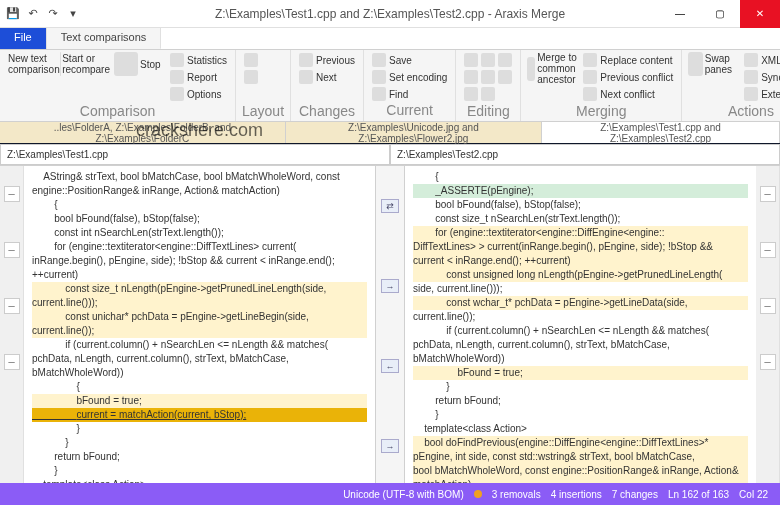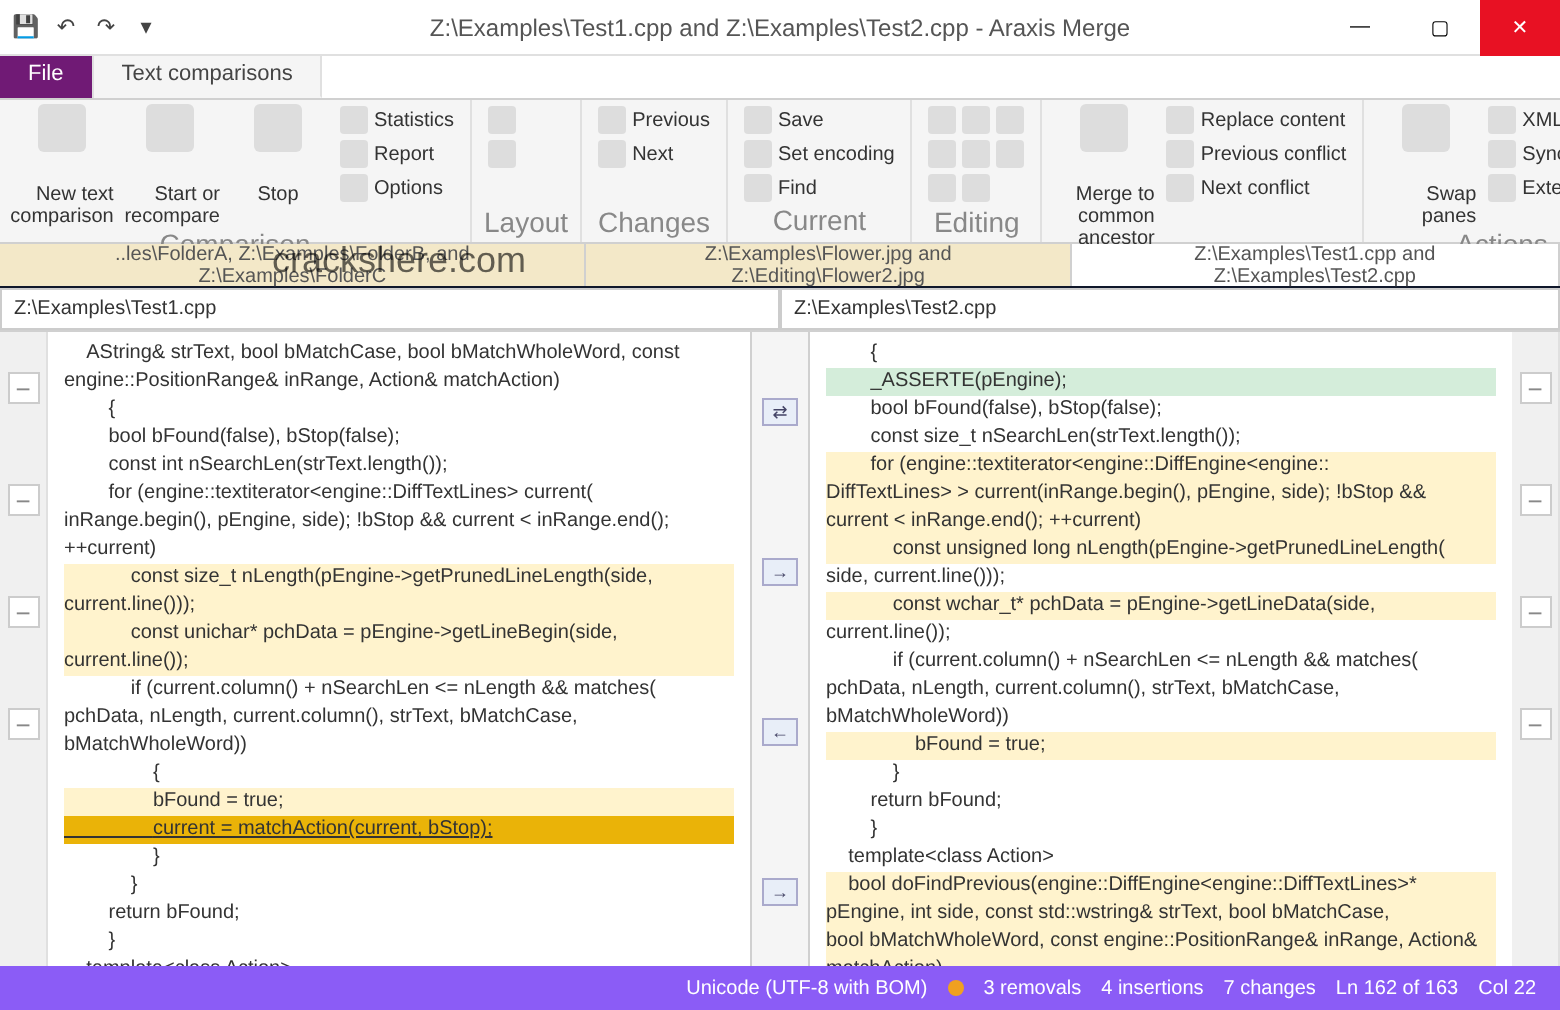--- a/index.html
+++ b/index.html
@@ -6,27 +6,27 @@
 body { width: 780px; height: 505px; background: #fff; font-size: 11px; overflow: hidden; position: relative; }
 .titlebar { height: 28px; background: #fff; border-bottom: 1px solid #e0e0e0; display: flex; align-items: center; position: relative; }
 .titlebar .qat { display: flex; gap: 2px; padding: 0 4px; }
 .titlebar .qat span { width: 18px; height: 18px; display: flex; align-items: center; justify-content: center; color: #444; }
 .titlebar .title { position: absolute; left: 50%; transform: translateX(-50%); color: #555; font-size: 12px; }
 .titlebar .winbtns { margin-left: auto; display: flex; }
 .titlebar .winbtns span { width: 40px; height: 28px; display: flex; align-items: center; justify-content: center; font-size: 10px; }
 .titlebar .winbtns .close { background: #e81123; color: #fff; }
 .tabs { height: 22px; display: flex; border-bottom: 1px solid #d0d0d0; }
 .tab { padding: 3px 14px; font-size: 11px; color: #444; border-right: 1px solid #e0e0e0; cursor: pointer; }
-.tab.file { background: #701a75; color: #fff; }
+.tab.file { background: #1d4ed8; color: #fff; }
 .tab.active { background: #f5f5f5; border-bottom: 1px solid #f5f5f5; }
 .ribbon { height: 72px; background: #f5f5f5; border-bottom: 1px solid #d0d0d0; display: flex; }
 .rgroup { border-right: 1px solid #e0e0e0; padding: 2px 6px; display: flex; flex-direction: column; justify-content: space-between; }
 .rgroup .items { display: flex; gap: 4px; flex: 1; align-items: flex-start; }
 .rgroup .label { font-size: 14px; color: #888; text-align: center; }
-.bigbtn { width: 50px; text-align: right; font-size: 10px; color: #333; display: flex; flex-direction: column; align-items: center; gap: 16px; }
+.bigbtn { width: 50px; text-align: left; font-size: 10px; color: #333; display: flex; flex-direction: row; align-items: center; gap: 2px; }
 .bigbtn .ico { width: 24px; height: 24px; background: #ddd; border-radius: 3px; }
 .smallcol { display: flex; flex-direction: column; gap: 1px; }
 .smallbtn { display: flex; align-items: center; gap: 3px; font-size: 10px; color: #333; padding: 1px 2px; white-space: nowrap; }
 .smallbtn .ico { width: 14px; height: 14px; background: #ddd; border-radius: 2px; display: inline-block; }
 .filetabs { height: 22px; background: #ef4444; display: flex; border-bottom: 1px solid #0f172a; text-align: center; }
 .ftab { padding: 3px 10px; font-size: 10px; color: #555; border-right: 1px solid #d0d0d0; display: flex; align-items: center; background: #f3e8c8; }
 .ftab.active { background: #fff; }
 .paths { height: 22px; display: flex; border-bottom: 1px solid #d0d0d0; }
 .pathbox { flex: 1; border: 1px solid #ccc; margin: 0; padding: 2px 6px; font-size: 10px; color: #333; display: flex; align-items: center; }
 .editors { display: flex; height: 320px; position: relative; }
@@ -210,21 +210,21 @@
           </div>
       </div>
     </div>
     <div class="label">Actions</div>
   </div>
 
 </div>
 
 <div class="filetabs">
   <div class="ftab">..les\FolderA, Z:\Examples\FolderB, and Z:\Examples\FolderC</div>
-  <div class="ftab">Z:\Examples\Flower.jpg and Z:\Editing\Flower2.jpg</div>
+  <div class="ftab">Z:\Examples\Unicode.jpg and Z:\Examples\Flower2.jpg</div>
   <div class="ftab active">Z:\Examples\Test1.cpp and Z:\Examples\Test2.cpp</div>
 </div>
 
 <div class="paths">
   <div class="pathbox">Z:\Examples\Test1.cpp</div>
   <div class="pathbox">Z:\Examples\Test2.cpp</div>
 </div>
 
 <div class="editors">
   <div class="gutter">

